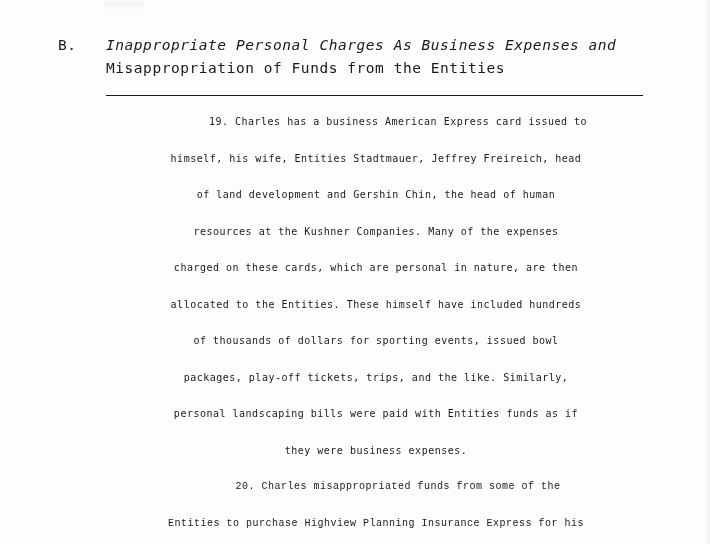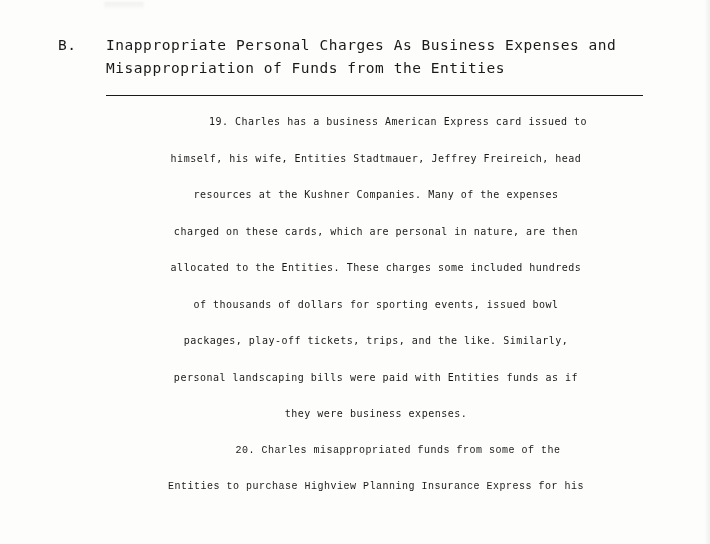--- a/index.html
+++ b/index.html
@@ -57,20 +57,21 @@
   .heading-label {
     width: 48px;
     flex: 0 0 48px;
   }
   .heading-text {
     flex: 1 1 auto;
   }
   .heading-line-1 {
     display: block;
     white-space: nowrap;
+    font-style: italic;
   }
   .heading-line-2 {
     display: block;
     white-space: nowrap;
     border-bottom: 1px solid #1a1a1a;
     width: 537px;
     padding-bottom: 15px;
   }
   .para {
     font-size: 10px;
@@ -109,23 +110,24 @@
       <div class="heading-label">B.</div>
       <div class="heading-text">
         <span class="heading-line-1">Inappropriate Personal Charges As Business Expenses and</span>
         <span class="heading-line-2">Misappropriation of Funds from the Entities</span>
       </div>
     </div>
 
     <div class="para para-19">
       <span class="line"><span class="indent"></span><span>19.  Charles has a business American Express card issued to</span></span>
       <span class="line">himself, his wife, Entities Stadtmauer, Jeffrey Freireich, head</span>
+      <span class="line">of land development and Gershin Chin, the head of human</span>
       <span class="line">resources at the Kushner Companies.  Many of the expenses</span>
       <span class="line">charged on these cards, which are personal in nature, are then</span>
-      <span class="line">allocated to the Entities.  These charges some included hundreds</span>
+      <span class="line">allocated to the Entities.  These himself have included hundreds</span>
       <span class="line">of thousands of dollars for sporting events, issued bowl</span>
       <span class="line">packages, play-off tickets, trips, and the like.  Similarly,</span>
       <span class="line">personal landscaping bills were paid with Entities funds as if</span>
       <span class="line">they were business expenses.</span>
     </div>
 
     <div class="para para-20">
       <span class="line"><span class="indent"></span><span>20.  Charles misappropriated funds from some of the</span></span>
       <span class="line">Entities to purchase Highview Planning Insurance Express for his</span>
     </div>

